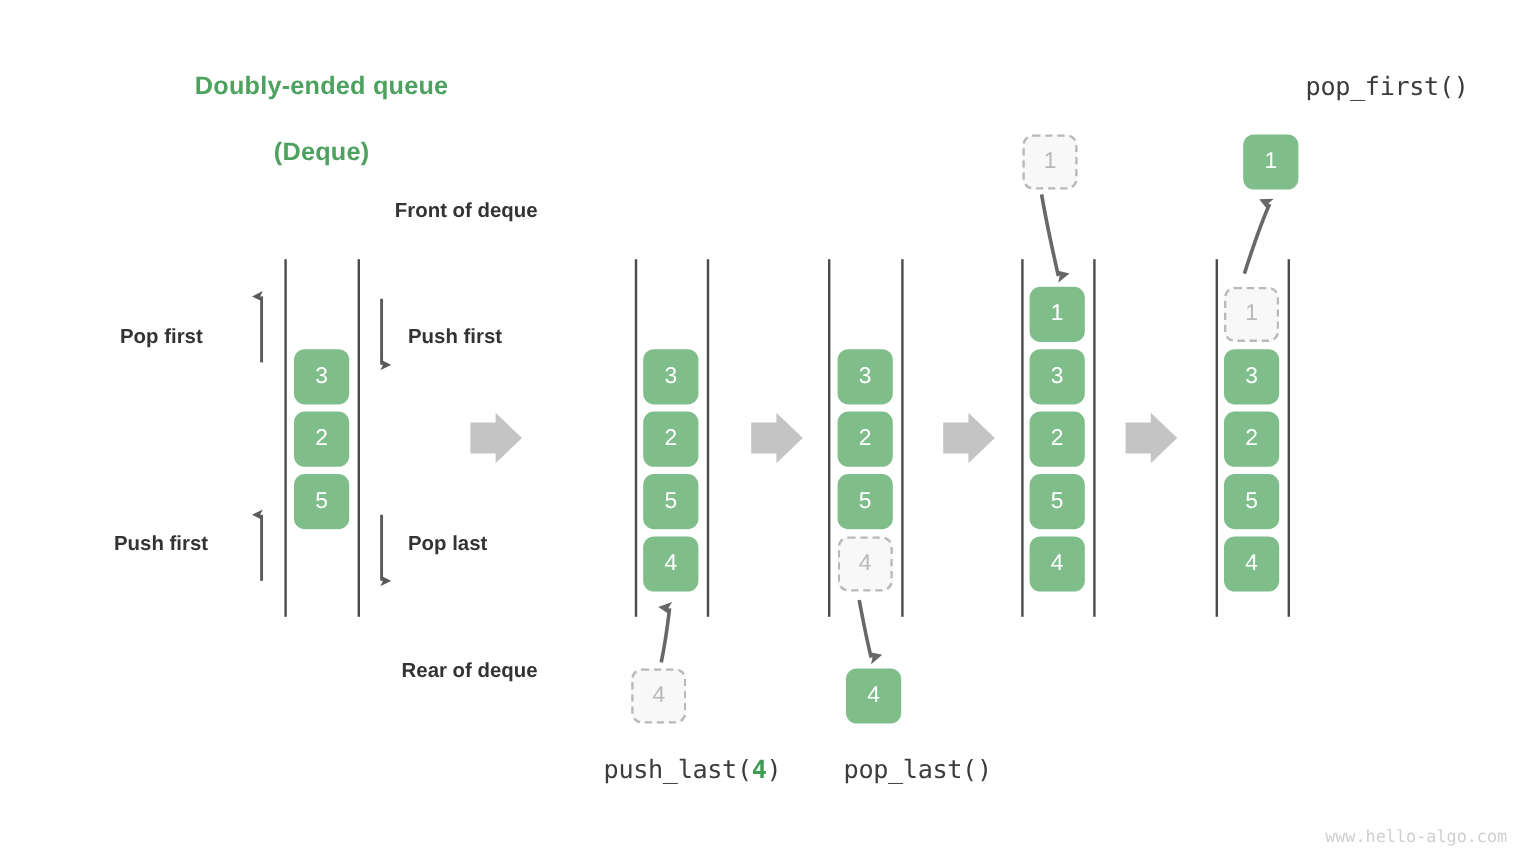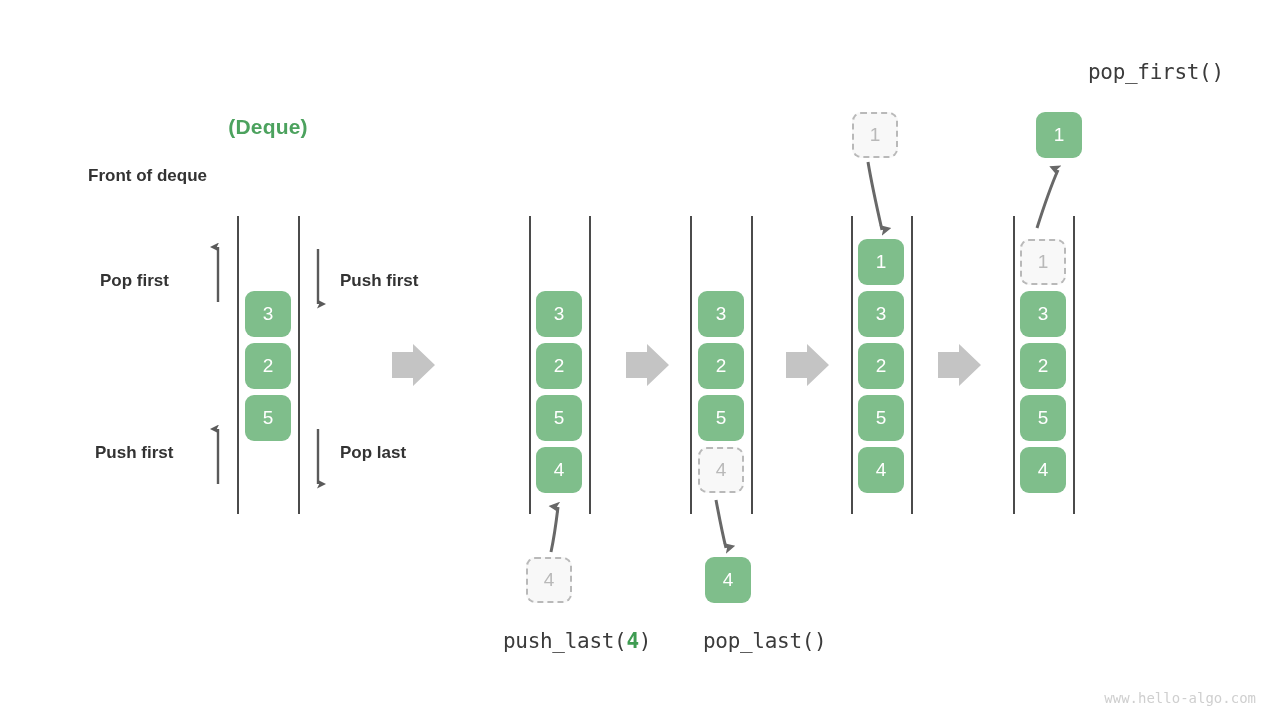--- a/index.html
+++ b/index.html
@@ -34,21 +34,21 @@
   .title-l1 { left: 88px; top: 60px; width: 360px; }
   .title-l2 { left: 88px; top: 115px; width: 360px; }
 
   .dark-label {
     position: absolute;
     color: #333333;
     font-weight: bold;
     font-size: 17px;
     white-space: nowrap;
   }
-  .center-label { text-align: left; }
+  .center-label { text-align: right; }
 
   
   .code-label {
     position: absolute;
     font-family: "DejaVu Sans Mono", "Liberation Mono", monospace;
     font-size: 21px;
     color: #3b3b3b;
     white-space: nowrap;
     letter-spacing: -0.3px;
   }
@@ -100,28 +100,30 @@
     height: 720px;
     pointer-events: none;
     overflow: visible;
   }
 </style>
 </head>
 <body>
 
 <div id="stage">
 
+  <div class="title title-l1">Doubly-ended queue</div>
   <div class="title title-l2">(Deque)</div>
 
   <div class="code-label" style="left:1088px; top:60px;"><span>pop_first()</span></div>
 
   <div class="code-label" style="left:503px; top:629px;"><span>push_last(</span><span class="arg">4</span><span>)</span></div>
   <div class="code-label" style="left:703px; top:629px;"><span>pop_last()</span></div>
 
   <div class="dark-label center-label" style="left:88px; top:166px; width:360px;">Front of deque</div>
+  <div class="dark-label center-label" style="left:88px; top:549px; width:360px;">Rear of deque</div>
   <div class="dark-label" style="left:100px; top:271px;">Pop first</div>
   <div class="dark-label" style="left:340px; top:271px;">Push first</div>
   <div class="dark-label" style="left:95px; top:443px;">Push first</div>
   <div class="dark-label" style="left:340px; top:443px;">Pop last</div>
 
   <div class="rail" style="left:237px; top:216px; height:298px;"></div>
   <div class="rail" style="left:298px; top:216px; height:298px;"></div>
 
   <div class="rail" style="left:529px; top:216px; height:298px;"></div>
   <div class="rail" style="left:589px; top:216px; height:298px;"></div>

